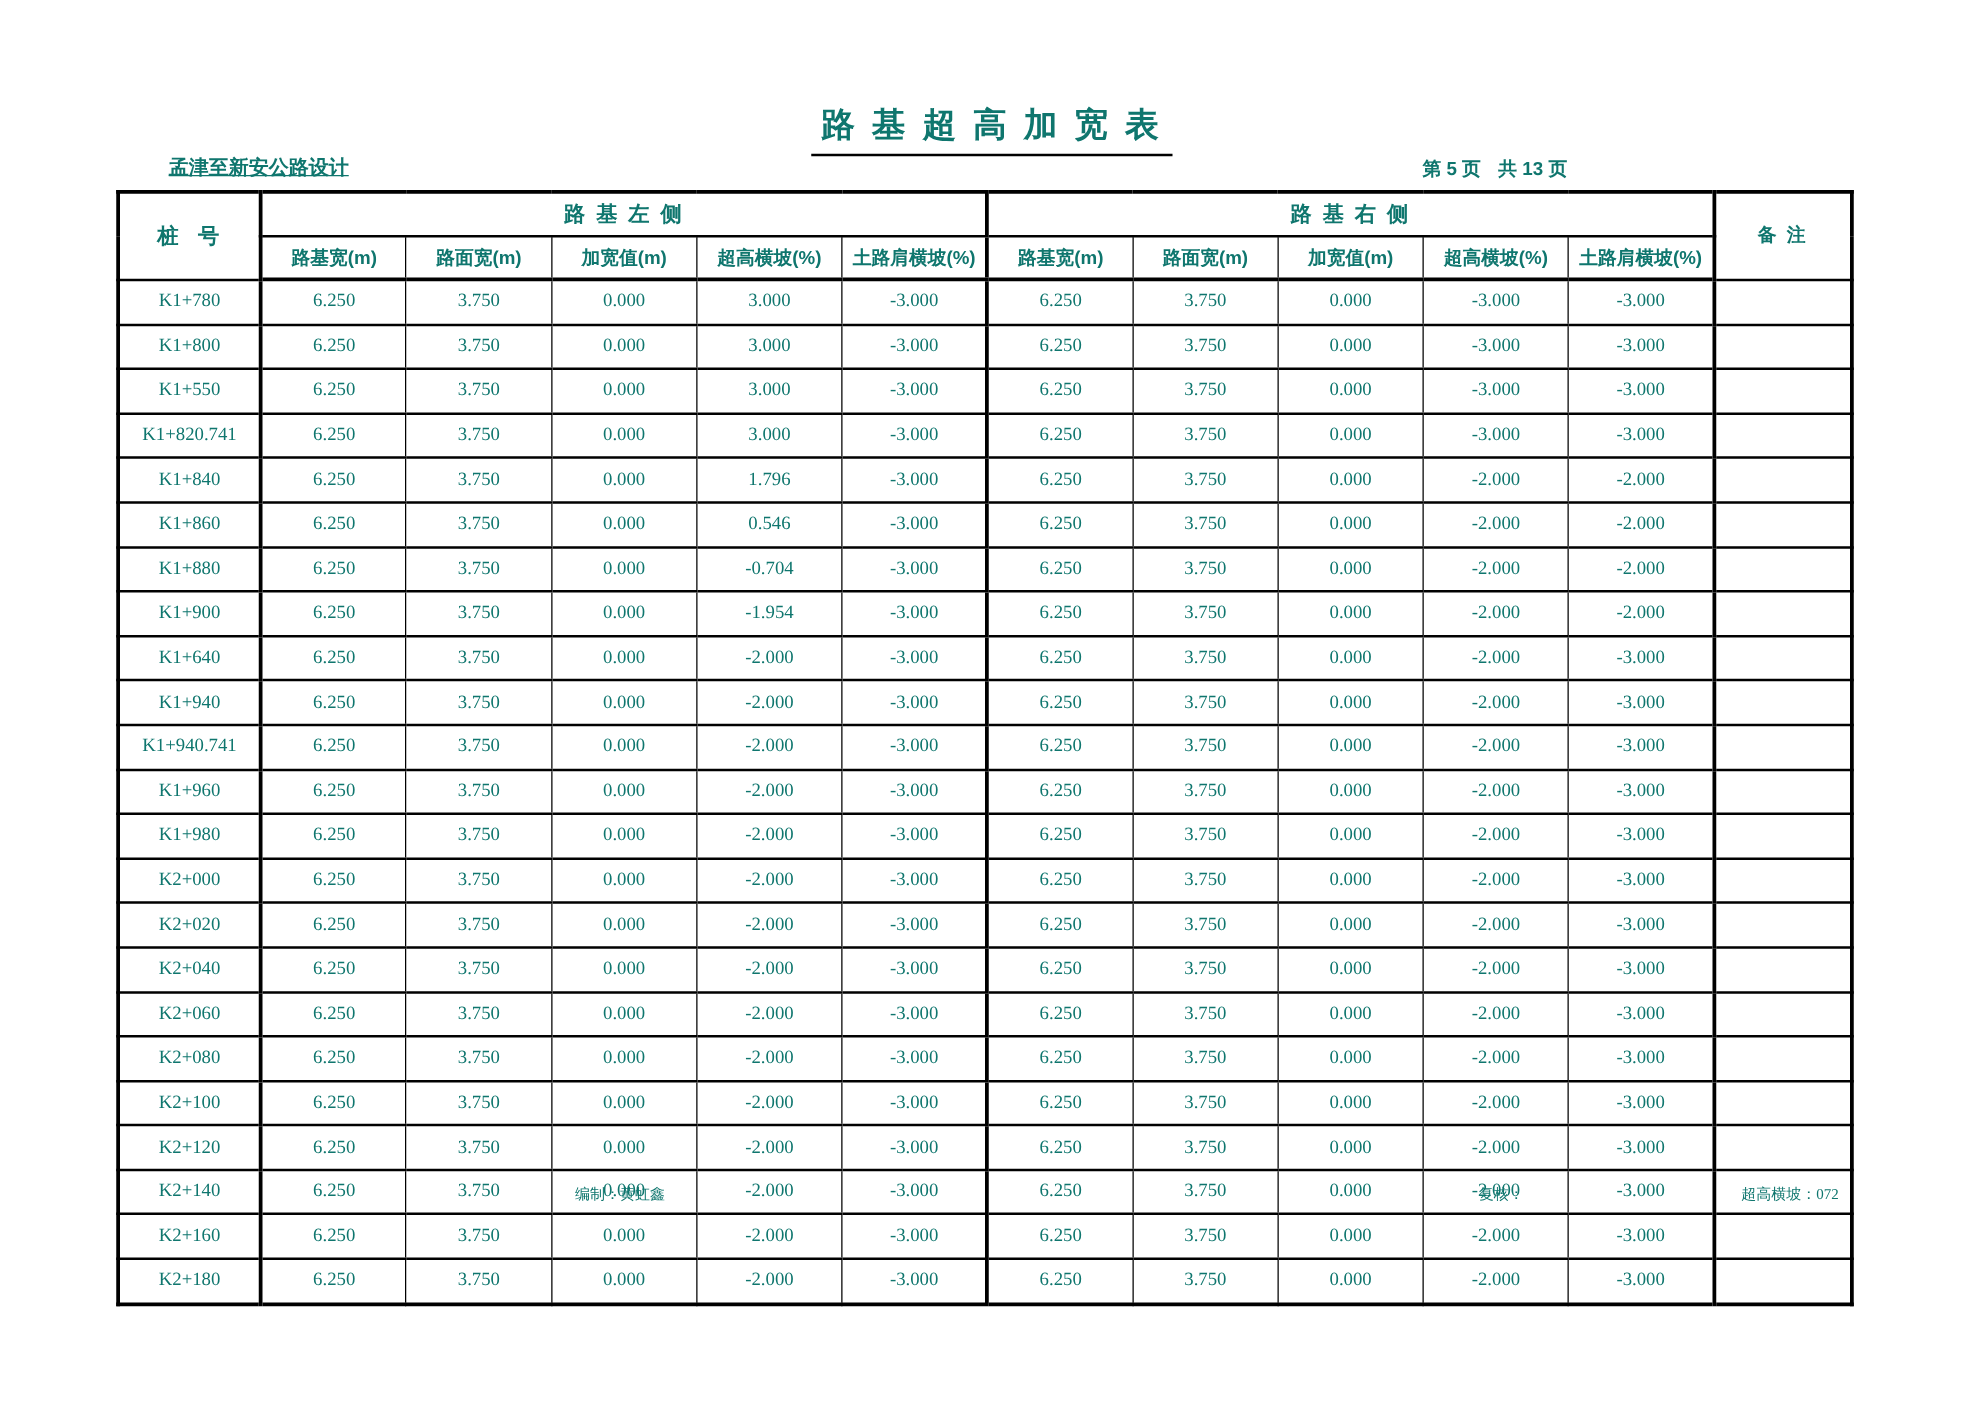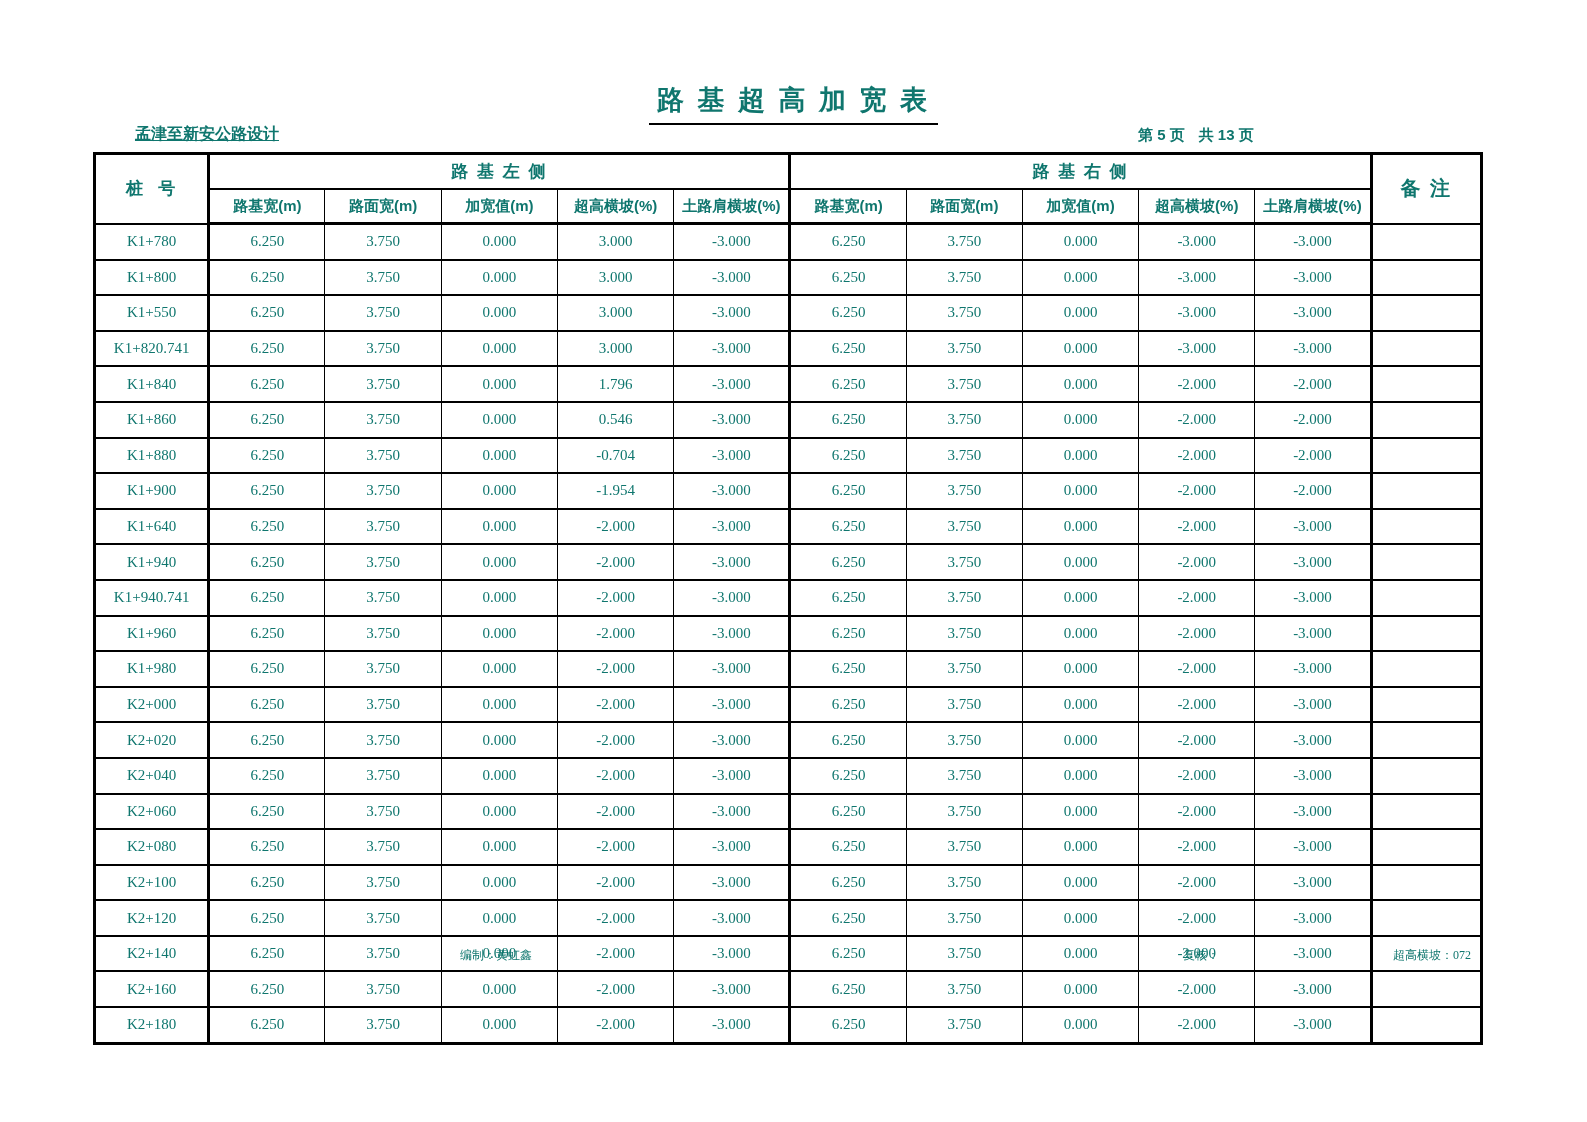--- a/index.html
+++ b/index.html
@@ -63,21 +63,21 @@
     vertical-align: middle;
     overflow: hidden;
     white-space: pre;
   }
   table.main th {
     font-family: "Liberation Sans", "DejaVu Sans", sans-serif;
     font-weight: 600;
   }
   th.section { font-size: 17px; height: 33px; letter-spacing: 2px; }
   th.stake-h { font-size: 17px; letter-spacing: 2px; margin-left: 41px; }
-  th.remark-h { font-size: 20px; letter-spacing: 2px; }
+  th.remark-h { font-size: 15px; letter-spacing: 2px; }
   tr.subrow th { font-size: 15px; height: 32px; border-bottom-width: 3px; font-weight: 700; }
   tbody td { height: 33.6px; font-size: 15px; font-family: "Liberation Serif", "DejaVu Serif", serif; }
   .sep-l { border-left-width: 3px !important; }
   .sep-r { border-right-width: 3px !important; }
   .footer-item {
     position: absolute;
     top: 947px;
     font-family: Liberation Serif, serif;
     font-size: 12px;
     white-space: pre;

